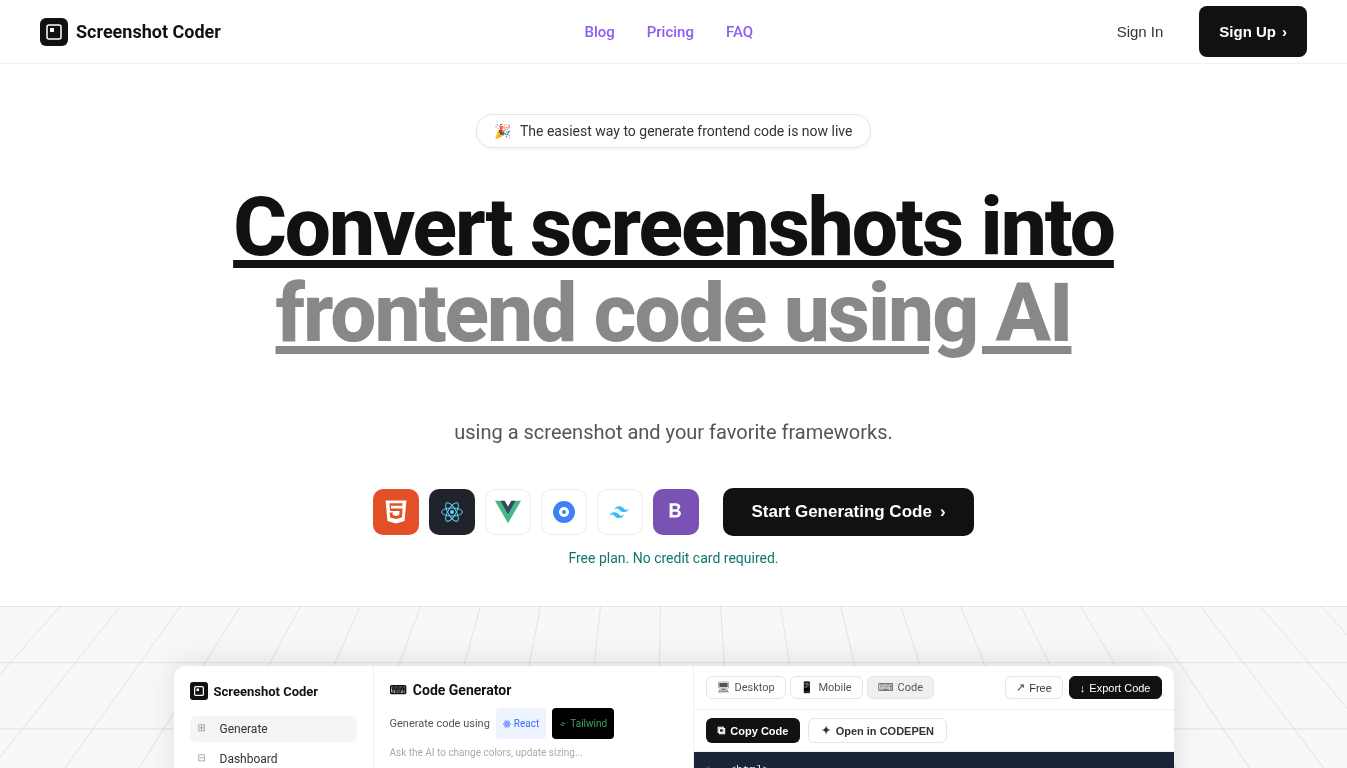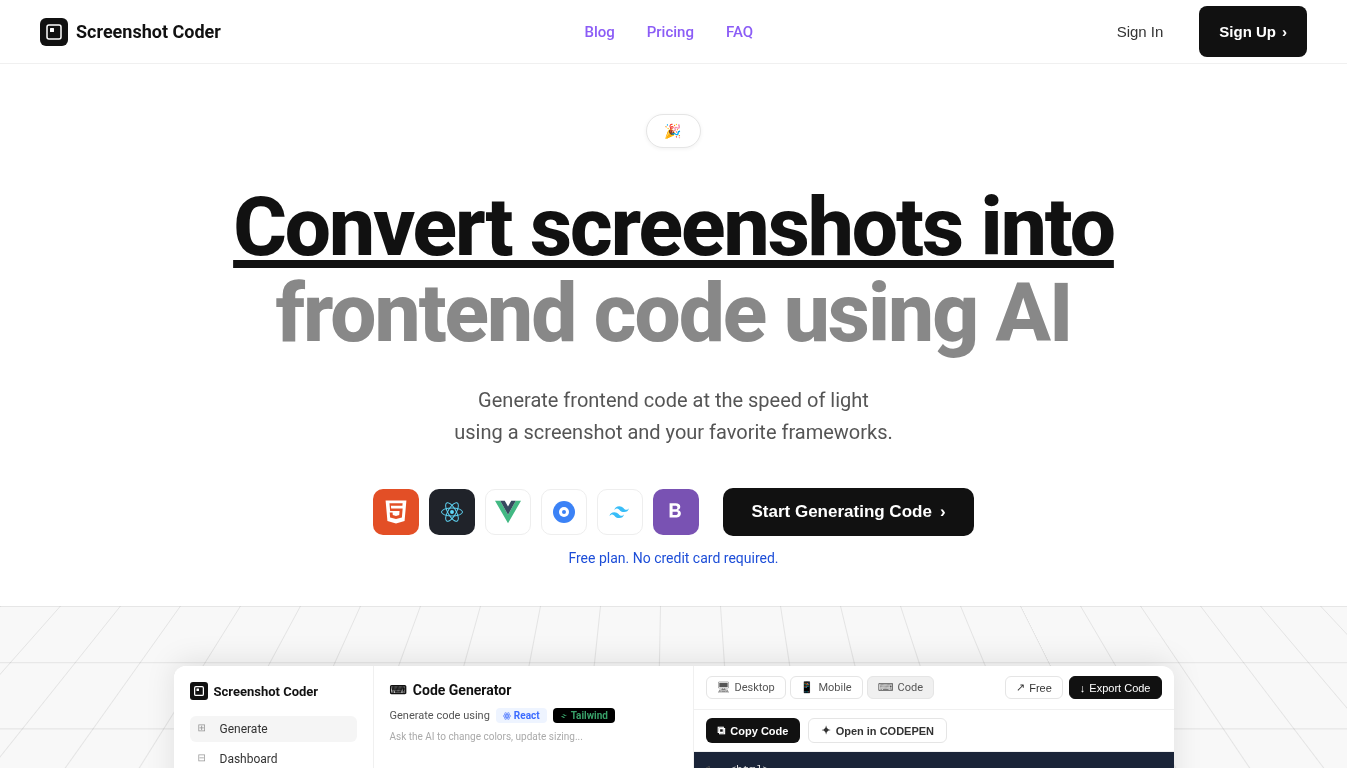--- a/index.html
+++ b/index.html
@@ -129,20 +129,21 @@
     }
 
     .hero-title-line2 {
       font-size: 82px;
       font-weight: 800;
       color: #888;
       letter-spacing: -2px;
       line-height: 1.05;
       text-align: center;
       margin-bottom: 28px;
+      text-decoration: underline;
     }
 
     .hero-subtitle {
       font-size: 20px;
       color: #555;
       text-align: center;
       line-height: 1.6;
       max-width: 600px;
       margin-bottom: 40px;
     }
@@ -188,21 +189,21 @@
       font-weight: 600;
       cursor: pointer;
       display: flex;
       align-items: center;
       gap: 8px;
       white-space: nowrap;
     }
 
     .free-plan-text {
       font-size: 14px;
-      color: #1d4ed8;
+      color: #0f766e;
       margin-bottom: 40px;
     }
 
     
     .demo-section {
       position: relative;
       width: 100%;
       height: 200px;
       overflow: hidden;
       background: #f8f8f8;
@@ -311,23 +312,23 @@
       display: flex;
       align-items: center;
       gap: 6px;
       text-align: center;
     }
 
     .demo-tag {
       background: #eef4ff;
       color: #3b6bff;
       border-radius: 4px;
-      padding: 2px 7px;
+      padding: 10px 7px;
       font-size: 10px;
-      font-weight: 700;
+      font-weight: 400;
       display: flex;
       align-items: center;
       gap: 3px;
     }
 
     .demo-tag.green {
       background: #000000;
       color: #38a169;
     }
 
@@ -497,27 +498,28 @@
     <button class="sign-up">
       <span>Sign Up</span>
       <span>›</span>
     </button>
   </div>
 </nav>
 
 <section class="hero">
   <div class="announcement-badge">
     <span>🎉</span>
+    <span>The easiest way to generate frontend code is now live</span>
   </div>
 
   <h1 class="hero-title-line1">Convert screenshots into</h1>
   <h1 class="hero-title-line2">frontend code using AI</h1>
 
   <p class="hero-subtitle">
-    <span>Generate frontend code at the speed of light</span><br>
+    <br>
     <span>using a screenshot and your favorite frameworks.</span>
   </p>
 
   <div class="hero-cta-row">
 
     <div class="framework-icons">
 
       <div class="fw-icon fw-html">
         <svg width="26" height="26" viewBox="0 0 50 50" fill="white">
           <path d="M5 3l3.5 39.5L25 47l16.5-4.5L45 3H5zm33.3 10H15.2l.5 5.5h22.1l-1.5 17-11.3 3.1-11.3-3.1-.8-9.5h5.5l.4 4.8 6.2 1.7 6.2-1.7.6-7.5H13.7l-1.3-15H37.7l-.4 4.7z"></path>

